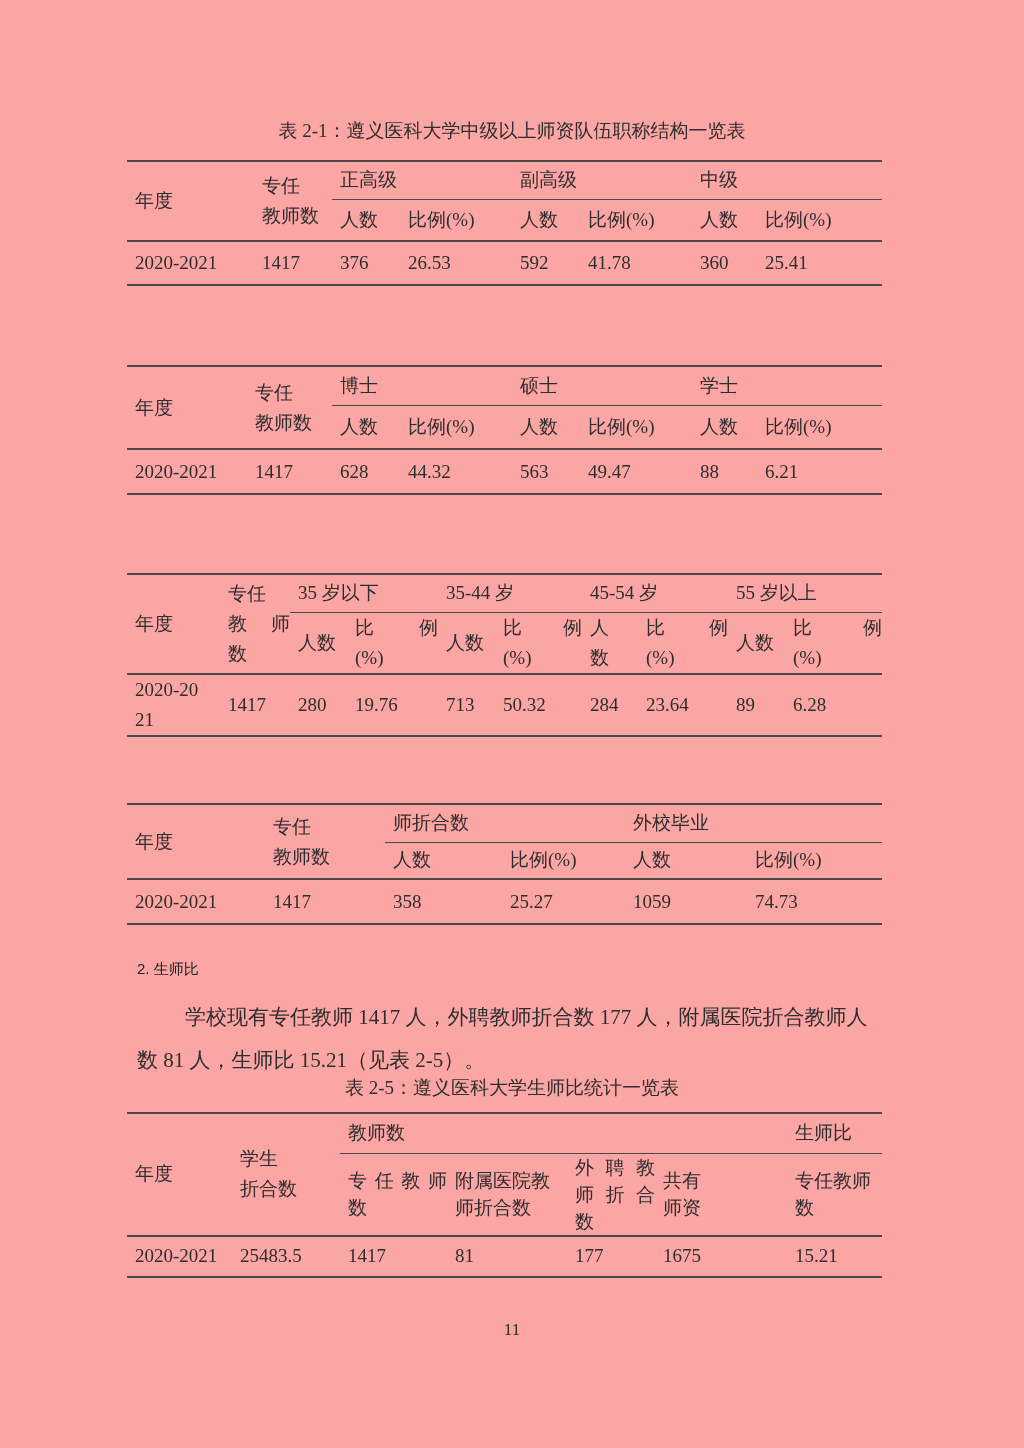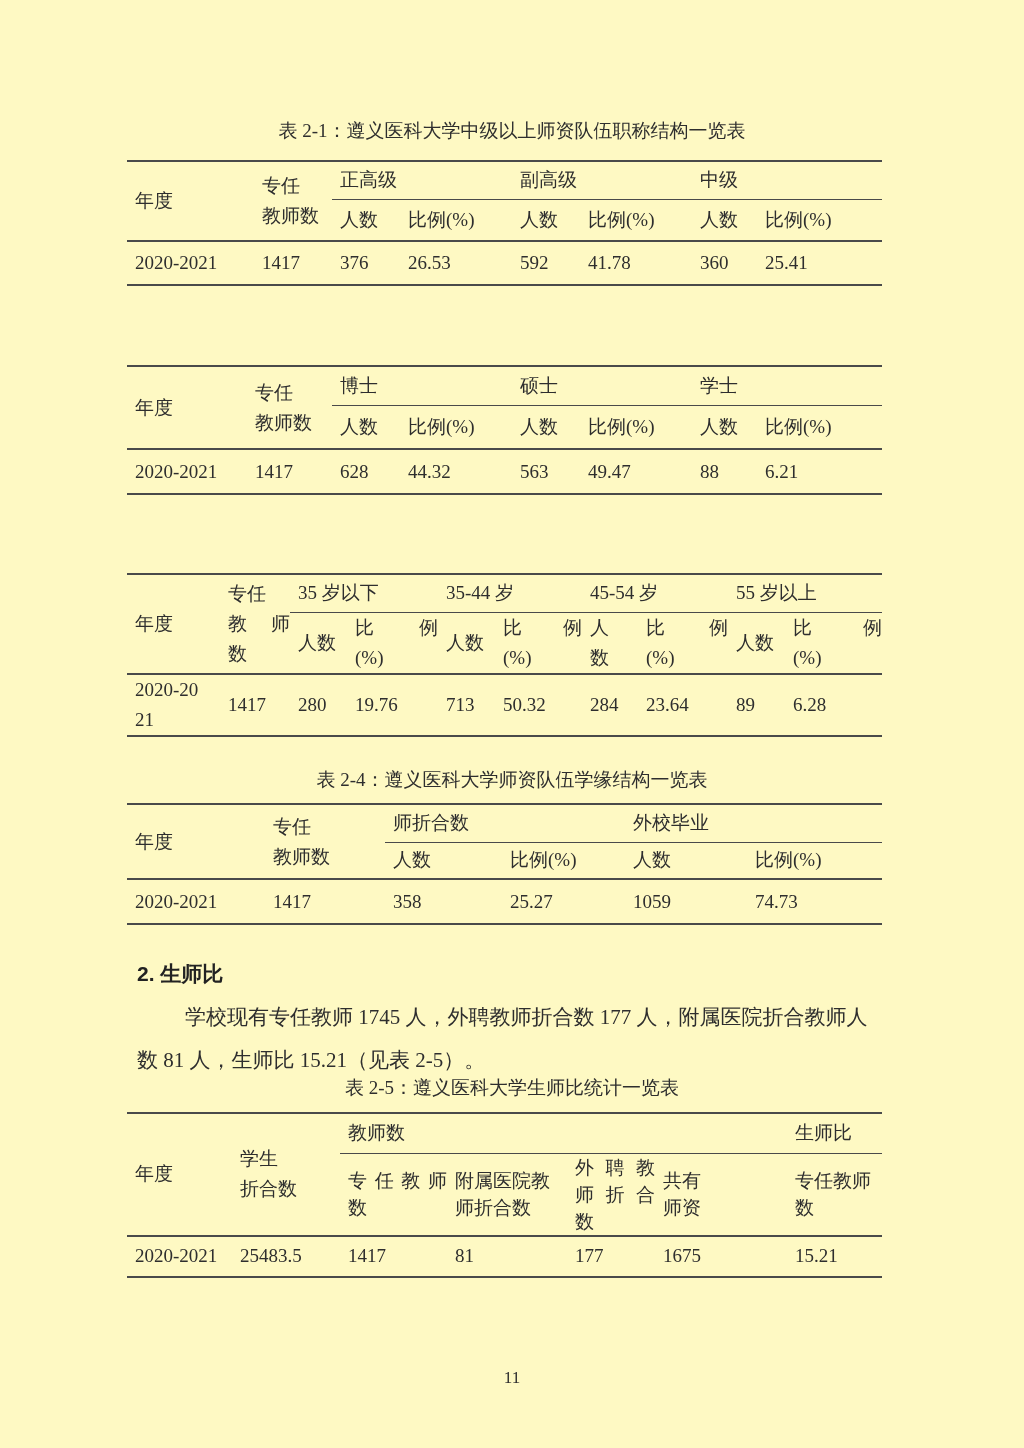--- a/index.html
+++ b/index.html
@@ -3,21 +3,21 @@
 <meta charset="utf-8">
 <style>
   :root{
     --ink:#2e2e2e;
     --rule:#4a4a4a;
   }
   html,body{margin:0;padding:0;background:#ffffff;}
   .page{
     position:relative;
     width:1024px;height:1448px;
-    background:#fef9c3;
+    background:#fca5a5;
     font-family:"Liberation Serif","DejaVu Serif",serif;
     color:var(--ink);
     overflow:hidden;
   }
   .ttl{
     position:absolute;left:0;width:1024px;
     text-align:center;
     font-size:19px;line-height:24px;
     white-space:pre;
   }
@@ -35,21 +35,21 @@
     white-space:pre;
   }
   td.gc{border-bottom:1.5px solid var(--rule);}
   tr.dr td{border-top:2px solid var(--rule);}
   .l{line-height:30px;}
   .l5{line-height:27px;}
   .jl{text-align:justify;text-align-last:justify;}
   .heading{
     position:absolute;left:137px;
     font-family:"Liberation Sans","DejaVu Sans",sans-serif;
-    font-weight:bold;font-size:21px;color:#222;
+    font-weight:normal;font-size:15px;color:#222;
     white-space:pre;
   }
   .para{
     position:absolute;
     font-size:21px;line-height:26px;color:var(--ink);
     white-space:pre;
   }
   .pagenum{
     position:absolute;left:0;width:1024px;
     text-align:center;font-size:17px;color:var(--ink);
@@ -181,21 +181,20 @@
       <td>713</td>
       <td>50.32</td>
       <td>284</td>
       <td>23.64</td>
       <td>89</td>
       <td>6.28</td>
     </tr>
   </tbody>
     </table>
 
-  <div class="ttl" style="top:768px">表 2-4：遵义医科大学师资队伍学缘结构一览表</div>
   <table class="tbl" style="top:803px">
     <colgroup>
         <col style="width:138px">
         <col style="width:120px">
         <col style="width:117px">
         <col style="width:123px">
         <col style="width:122px">
         <col style="width:135px">
       </colgroup>
     <tbody>
@@ -216,21 +215,21 @@
       <td>1417</td>
       <td>358</td>
       <td>25.27</td>
       <td>1059</td>
       <td>74.73</td>
     </tr>
   </tbody>
     </table>
 
   <div class="heading" style="top:960px">2. 生师比</div>
-  <div class="para" style="left:185px;top:1004px">学校现有专任教师 1745 人，外聘教师折合数 177 人，附属医院折合教师人</div>
+  <div class="para" style="left:185px;top:1004px">学校现有专任教师 1417 人，外聘教师折合数 177 人，附属医院折合教师人</div>
   <div class="para" style="left:137px;top:1047px">数 81 人，生师比 15.21（见表 2-5）。</div>
 
   <div class="ttl" style="top:1076px">表 2-5：遵义医科大学生师比统计一览表</div>
   <table class="tbl" style="top:1112px">
     <colgroup>
         <col style="width:105px">
         <col style="width:108px">
         <col style="width:107px">
         <col style="width:120px">
         <col style="width:88px">
@@ -256,15 +255,15 @@
       <td>25483.5</td>
       <td>1417</td>
       <td>81</td>
       <td>177</td>
       <td>1675</td>
       <td>15.21</td>
     </tr>
   </tbody>
     </table>
 
-  <div class="pagenum" style="top:1368px">11</div>
+  <div class="pagenum" style="top:1320px">11</div>
 
 </div>
 
 </body></html>

